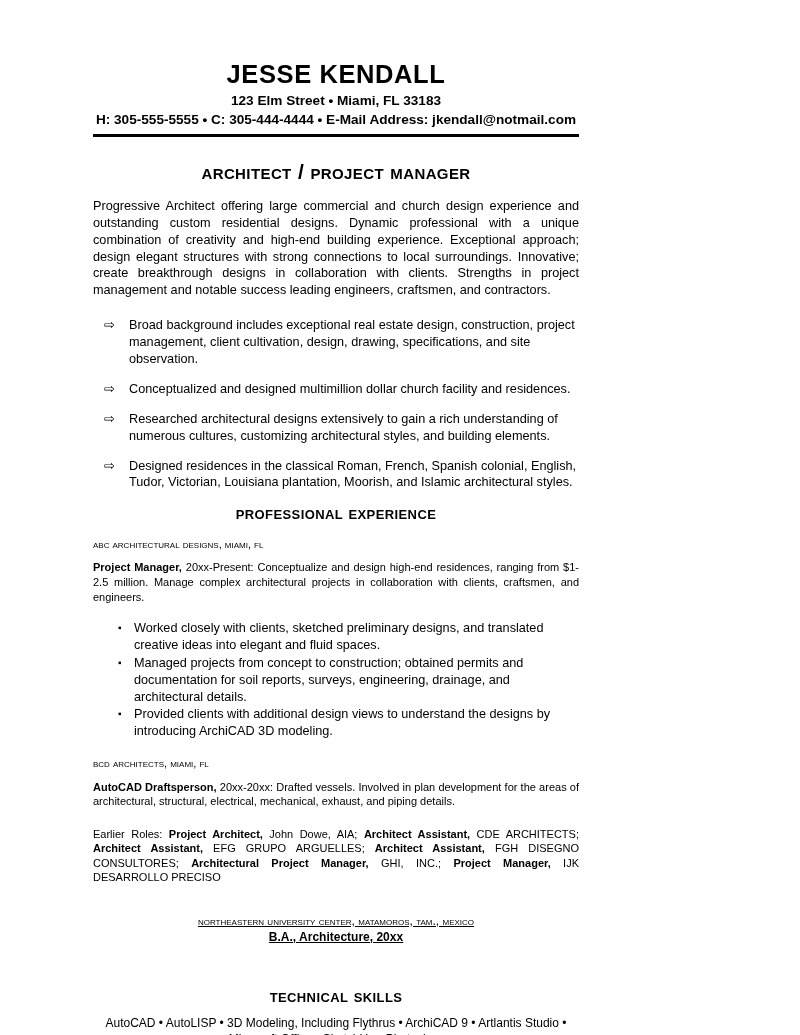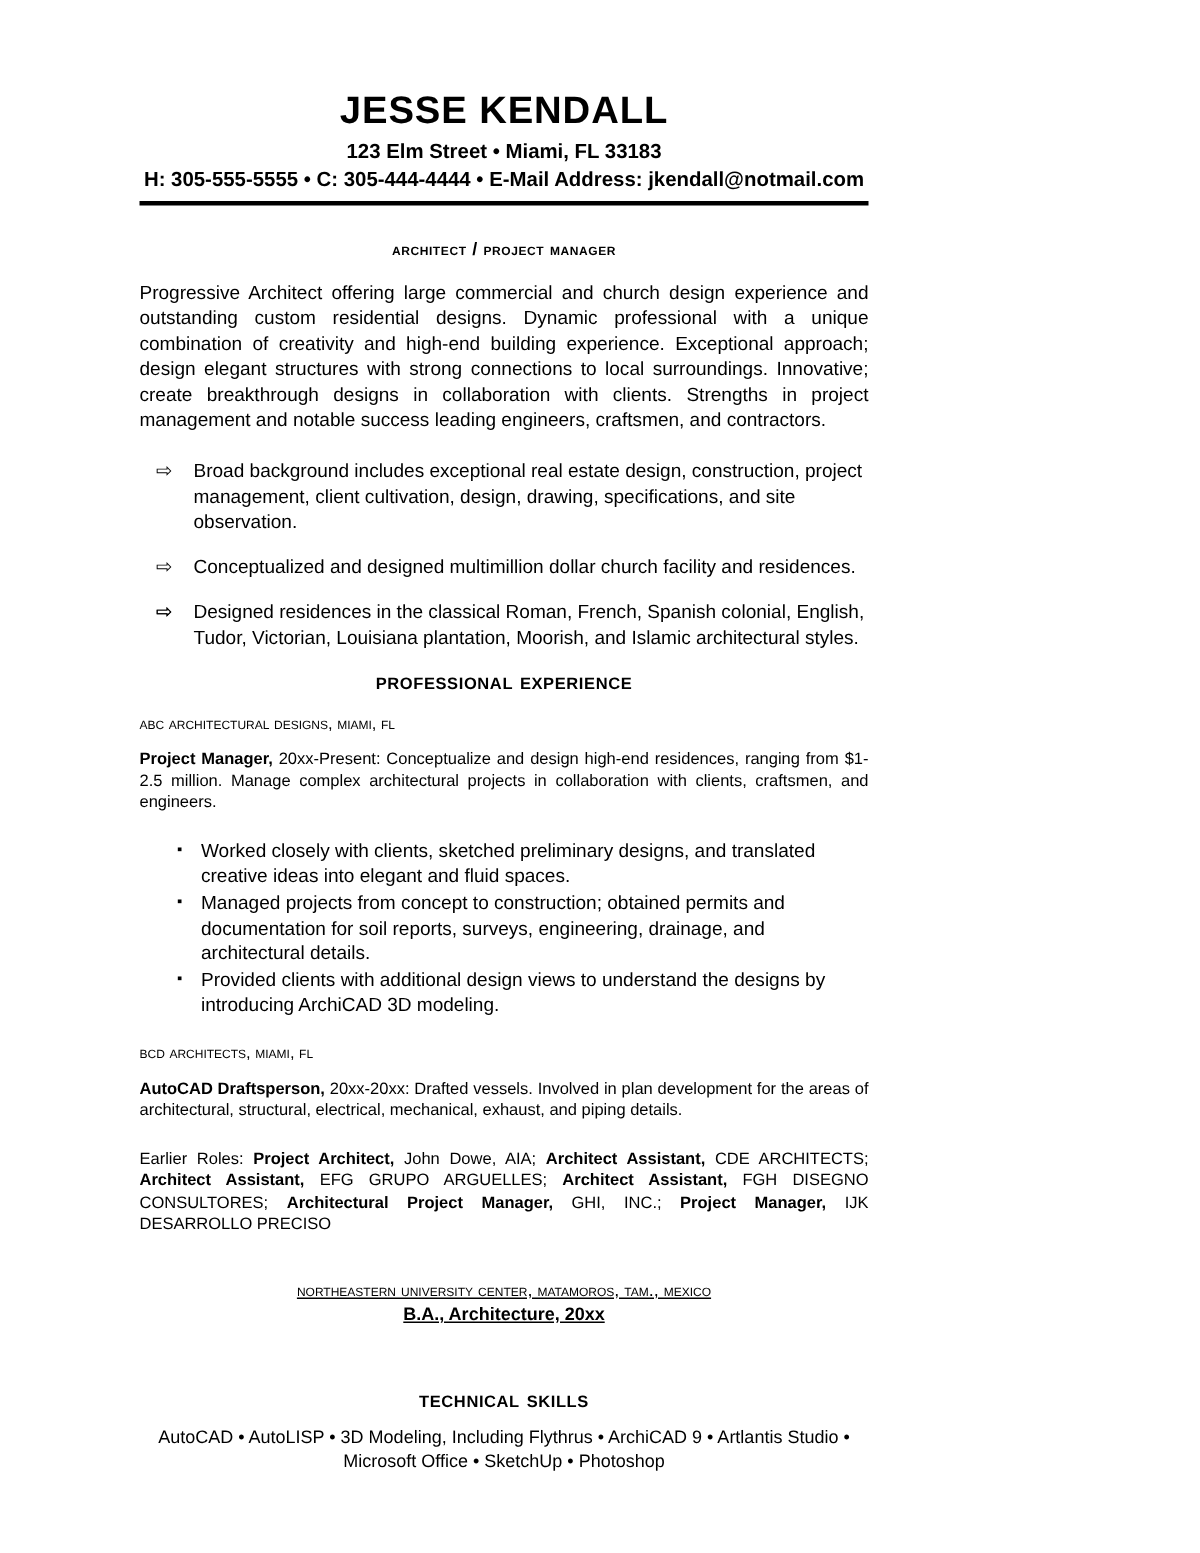--- a/index.html
+++ b/index.html
@@ -45,28 +45,28 @@
     border: 0;
     border-top: 3.2px solid #000;
     margin: 5px 0 0 0;
     width: 100%;
   }
 
   
   .section-title {
     text-align: center;
     font-weight: bold;
-    font-size: 15px;
+    font-size: 18px;
     letter-spacing: 0.4px;
     font-variant: small-caps;
     text-transform: lowercase;
     margin: 0;
     line-height: 1.2;
   }
-  .section-title.first-title { font-size: 12px; text-align: center; }
+  .section-title.first-title { font-size: 21px; text-align: center; }
 
   .smallcaps {
     font-variant: small-caps;
     text-transform: lowercase;
   }
 
   
   .summary {
     text-align: justify;
     font-size: 12.7px;
@@ -181,20 +181,21 @@
     <li>
       <span class="mark">⇨</span>
       <span>Broad background includes exceptional real estate design, construction, project management, client cultivation, design, drawing, specifications, and site observation.</span>
     </li>
     <li>
       <span class="mark">⇨</span>
       <span>Conceptualized and designed multimillion dollar church facility and residences.</span>
     </li>
     <li>
       <span class="mark">⇨</span>
+      <span>Researched architectural designs extensively to gain a rich understanding of numerous cultures, customizing architectural styles, and building elements.</span>
     </li>
     <li>
       <span class="mark">⇨</span>
       <span>Designed residences in the classical Roman, French, Spanish colonial, English, Tudor, Victorian, Louisiana plantation, Moorish, and Islamic architectural styles.</span>
     </li>
   </ul>
 
   <div class="sp-12"></div>
 
   <h2 class="section-title">Professional Experience</h2>

